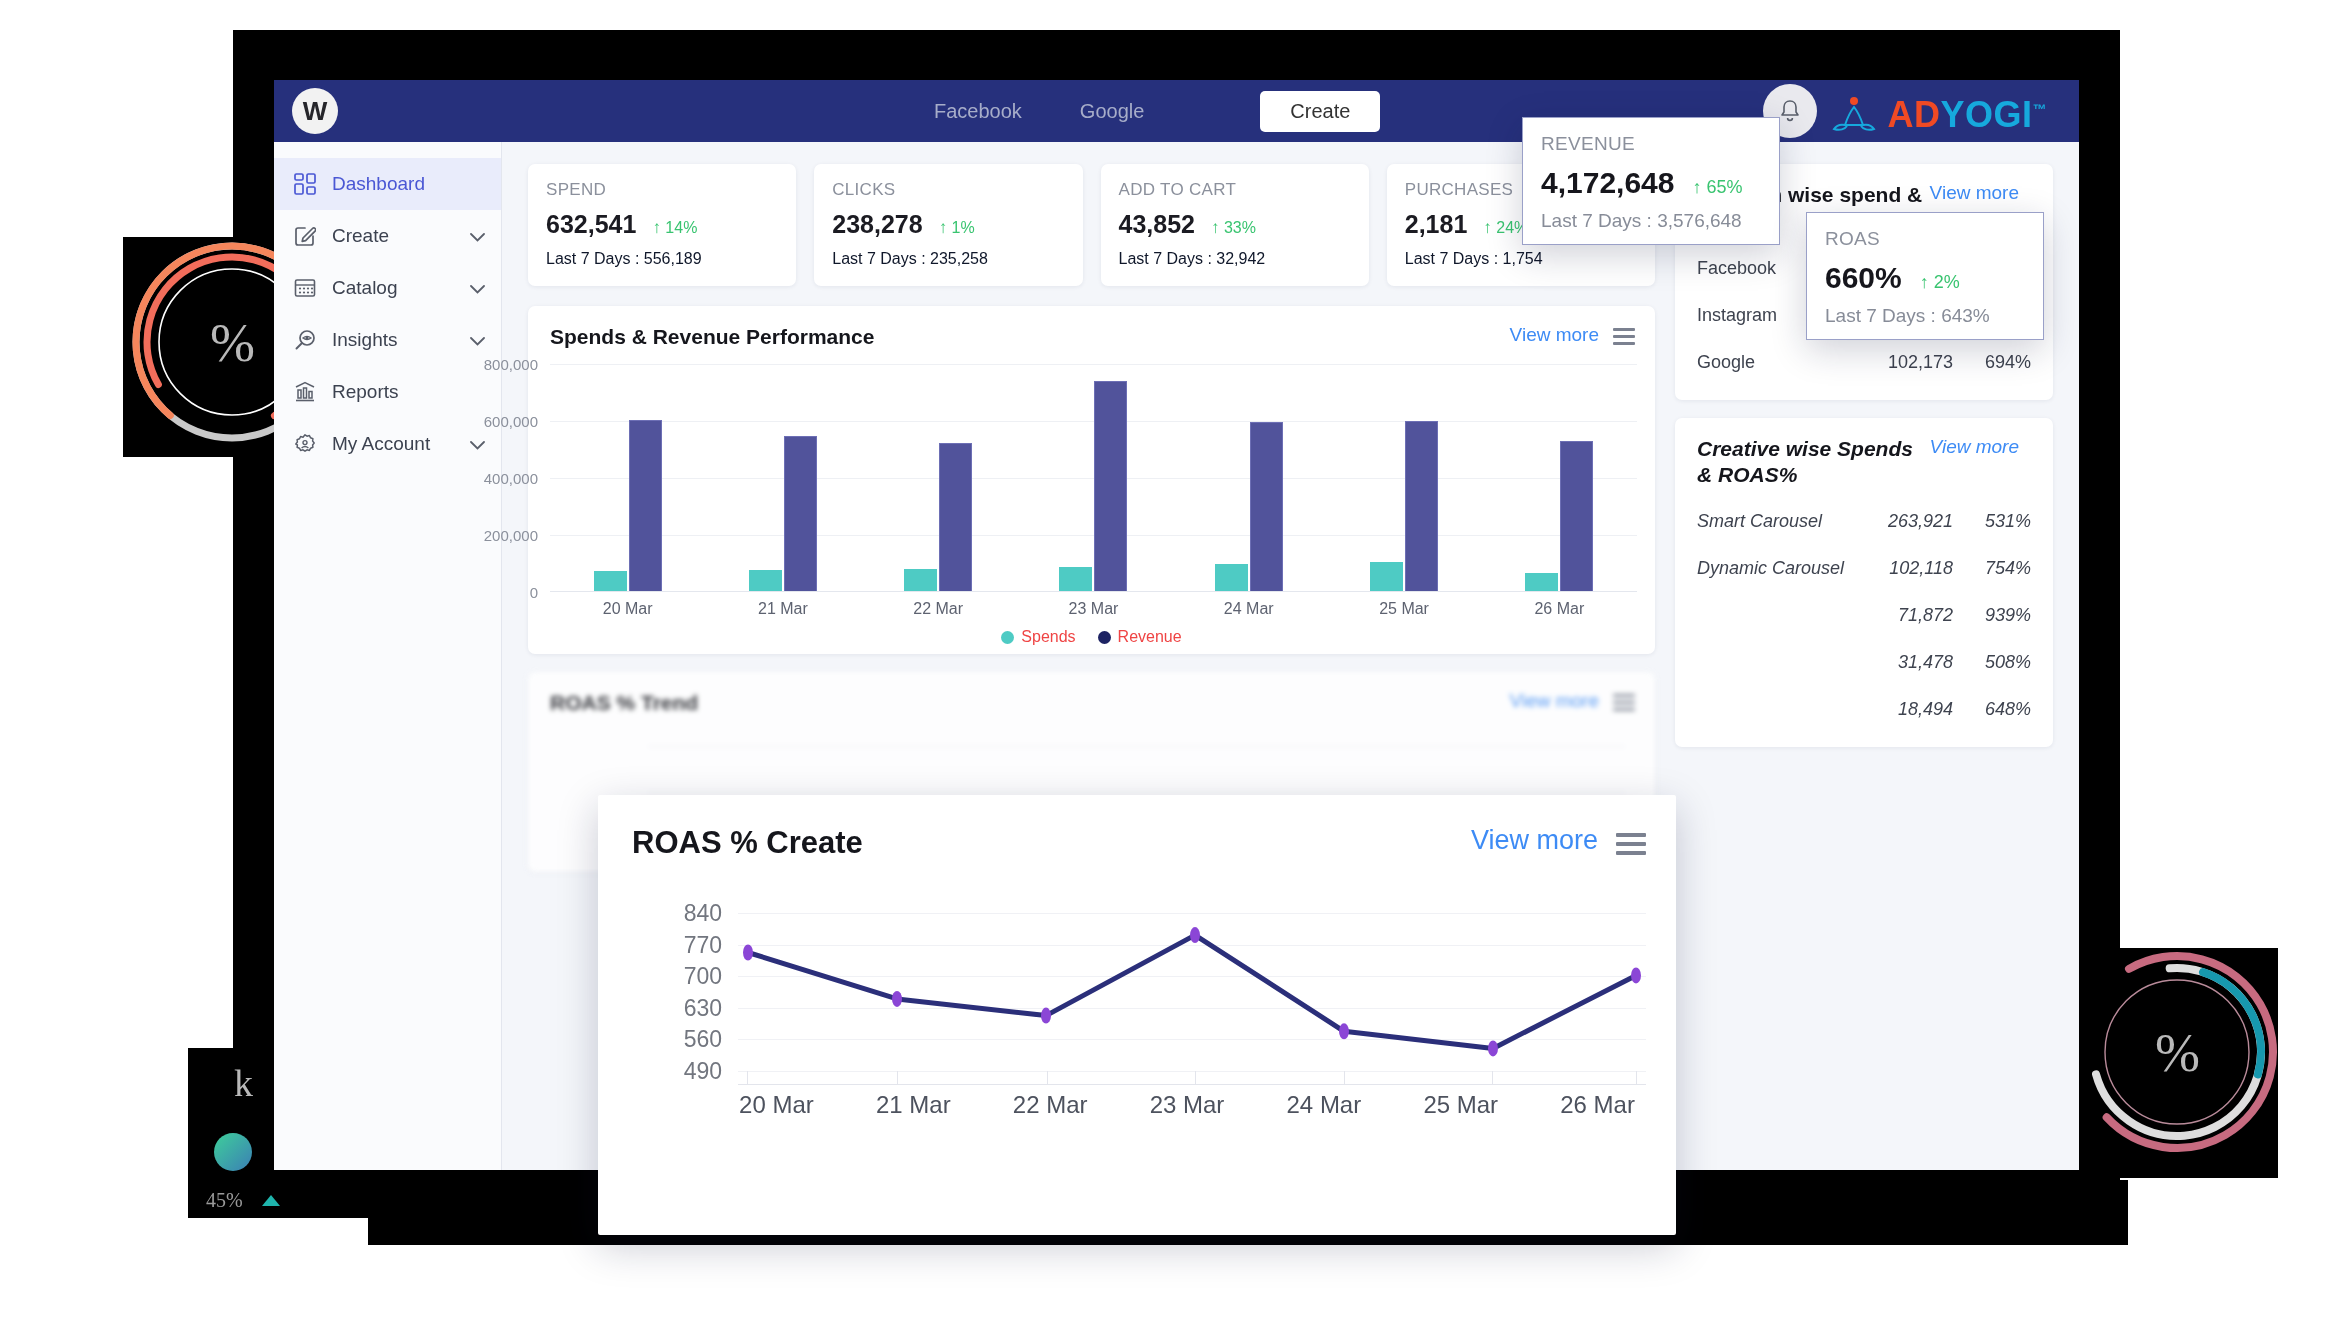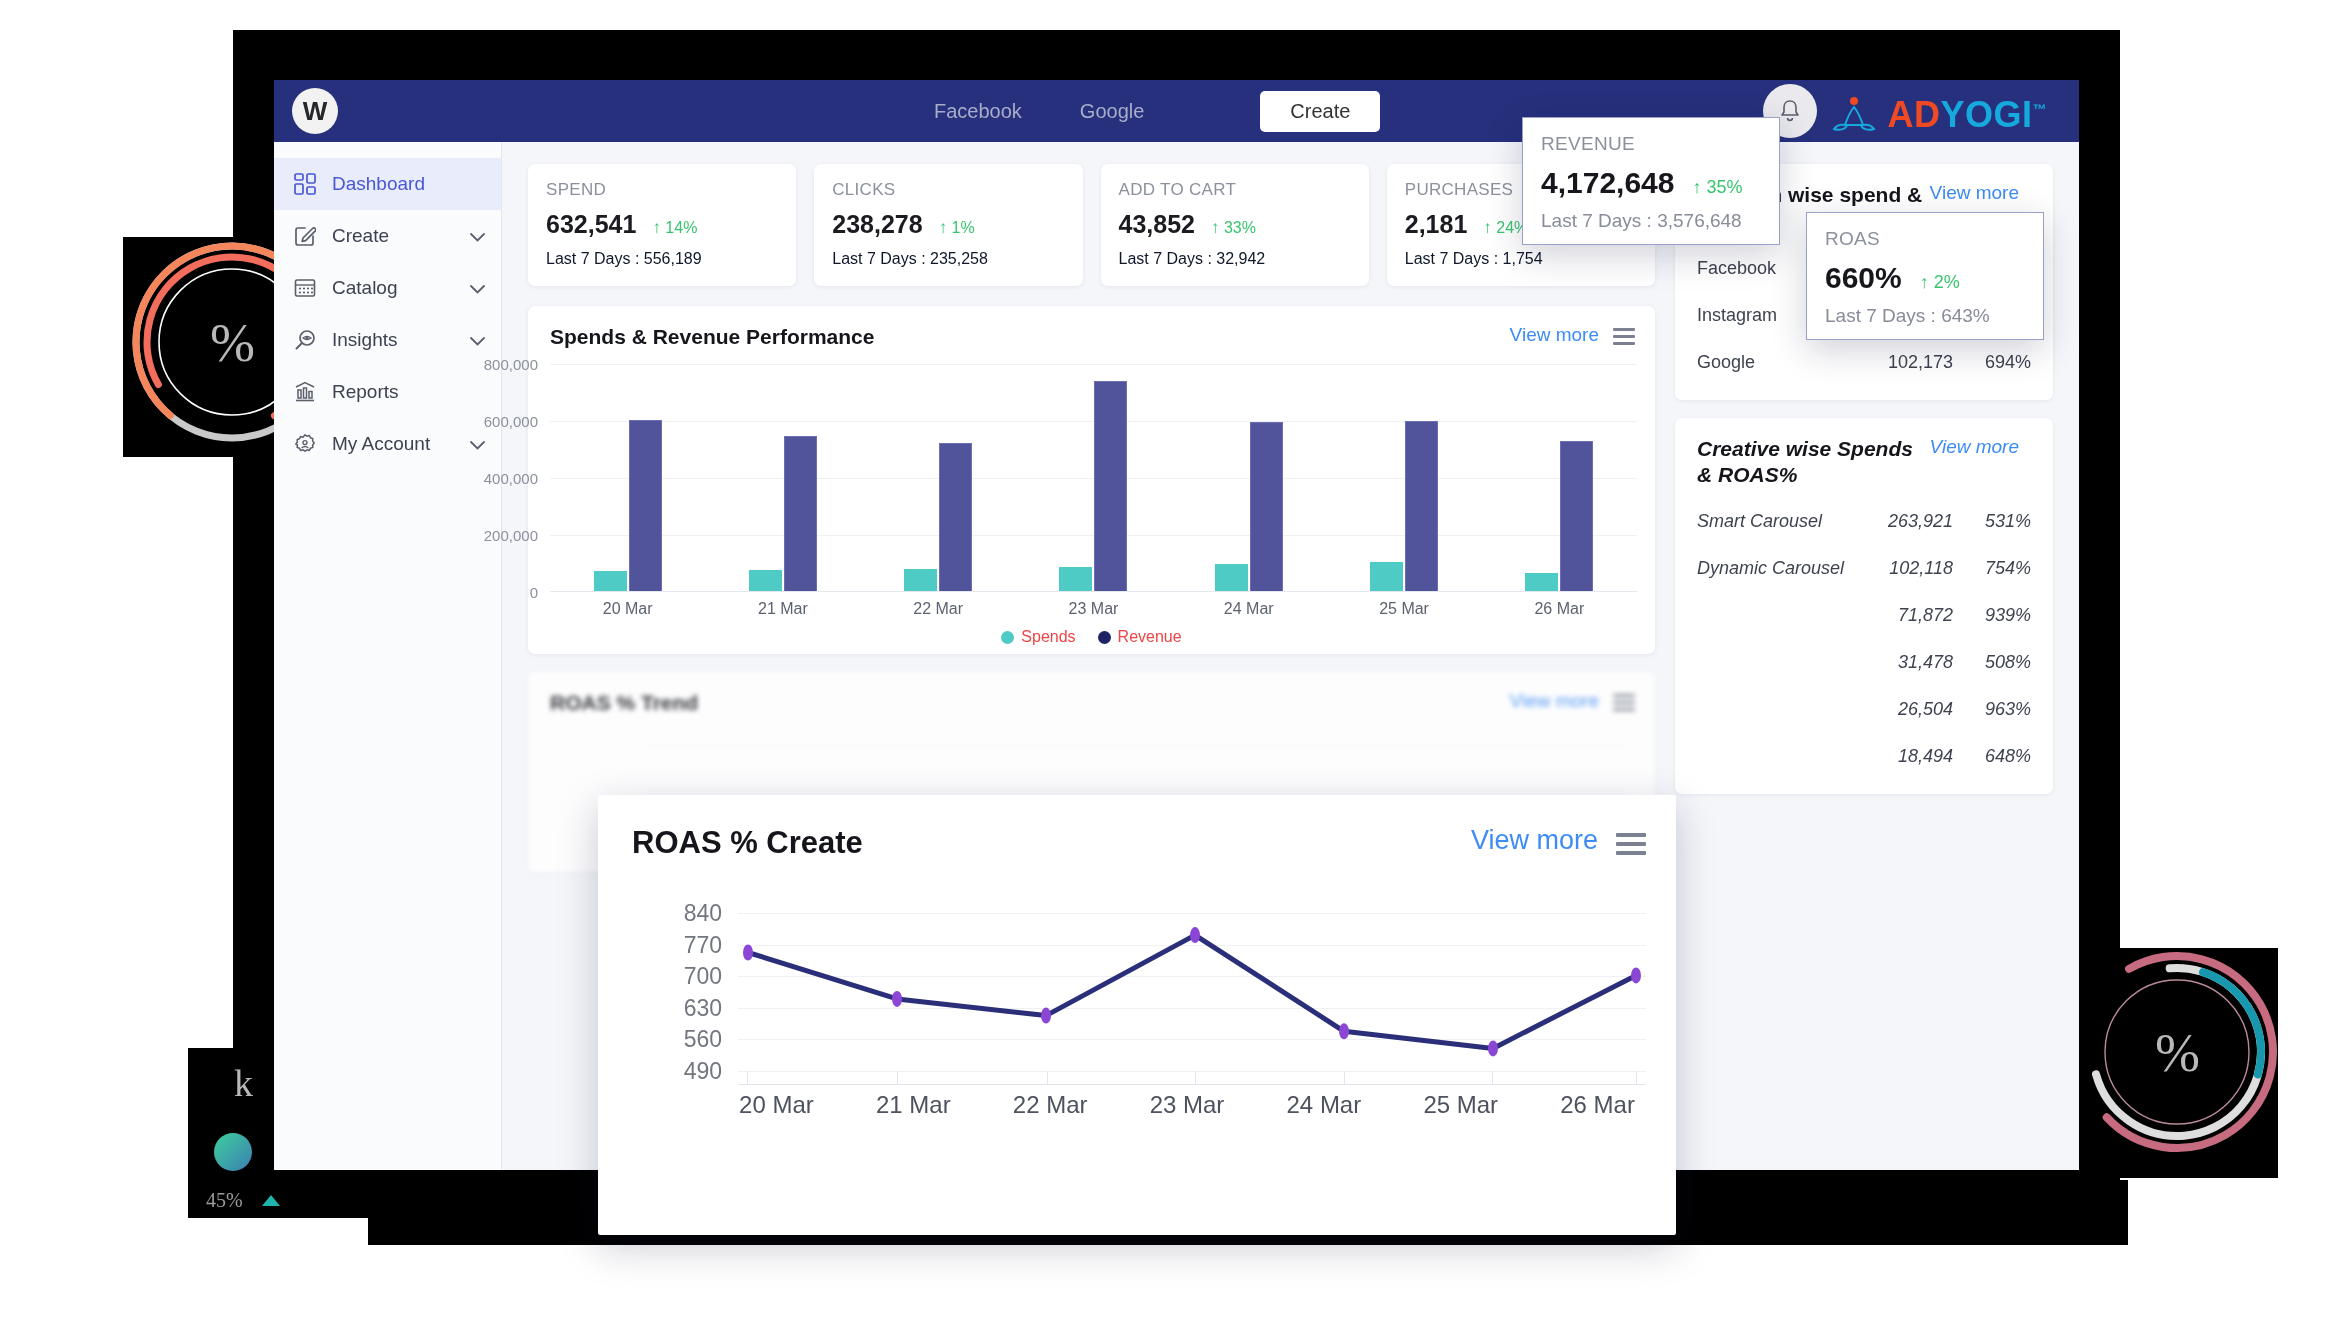--- a/index.html
+++ b/index.html
@@ -577,40 +577,35 @@
               <span class="v1">71,872</span>
               <span class="v2">939%</span>
             </div>
             <div class="lrow">
               <span class="nm"></span>
               <span class="v1">31,478</span>
               <span class="v2">508%</span>
             </div>
             <div class="lrow">
               <span class="nm"></span>
-              <span class="v1">26,504</span>
-              <span class="v2">963%</span>
-            </div>
-            <div class="lrow">
-              <span class="nm"></span>
               <span class="v1">18,494</span>
               <span class="v2">648%</span>
             </div>
           </div>
 
         </div>
       </div>
     </div>
   </div>
 
   <div class="float" id="float-revenue">
     <div class="f-title">REVENUE</div>
     <div class="f-mid">
       <span class="f-val">4,172,648</span>
-      <span class="f-delta"><span>↑</span> <span>35%</span></span>
+      <span class="f-delta"><span>↑</span> <span>65%</span></span>
     </div>
     <div class="f-sub">Last 7 Days : 3,576,648</div>
   </div>
 
   <div class="float" id="float-roas">
     <div class="f-title">ROAS</div>
     <div class="f-mid">
       <span class="f-val">660%</span>
       <span class="f-delta"><span>↑</span> <span>2%</span></span>
     </div>

